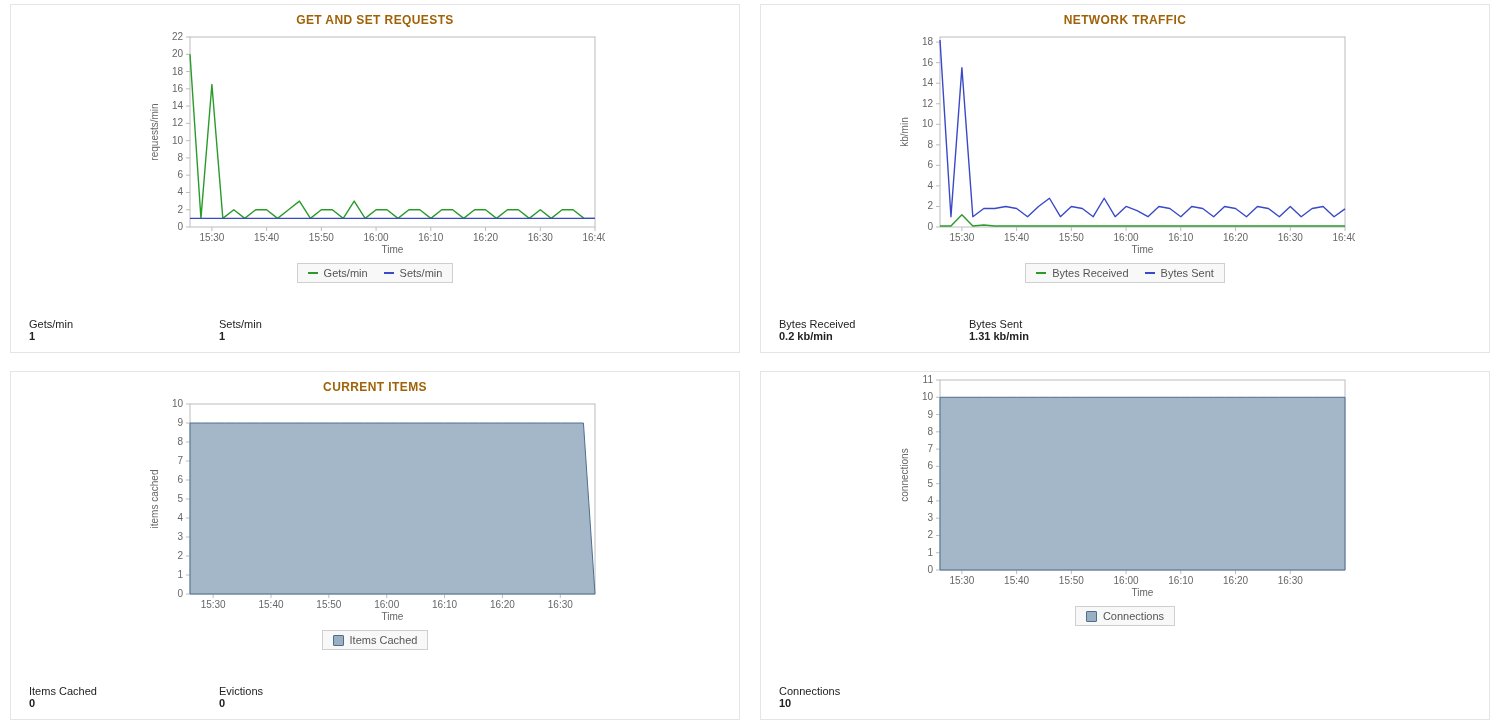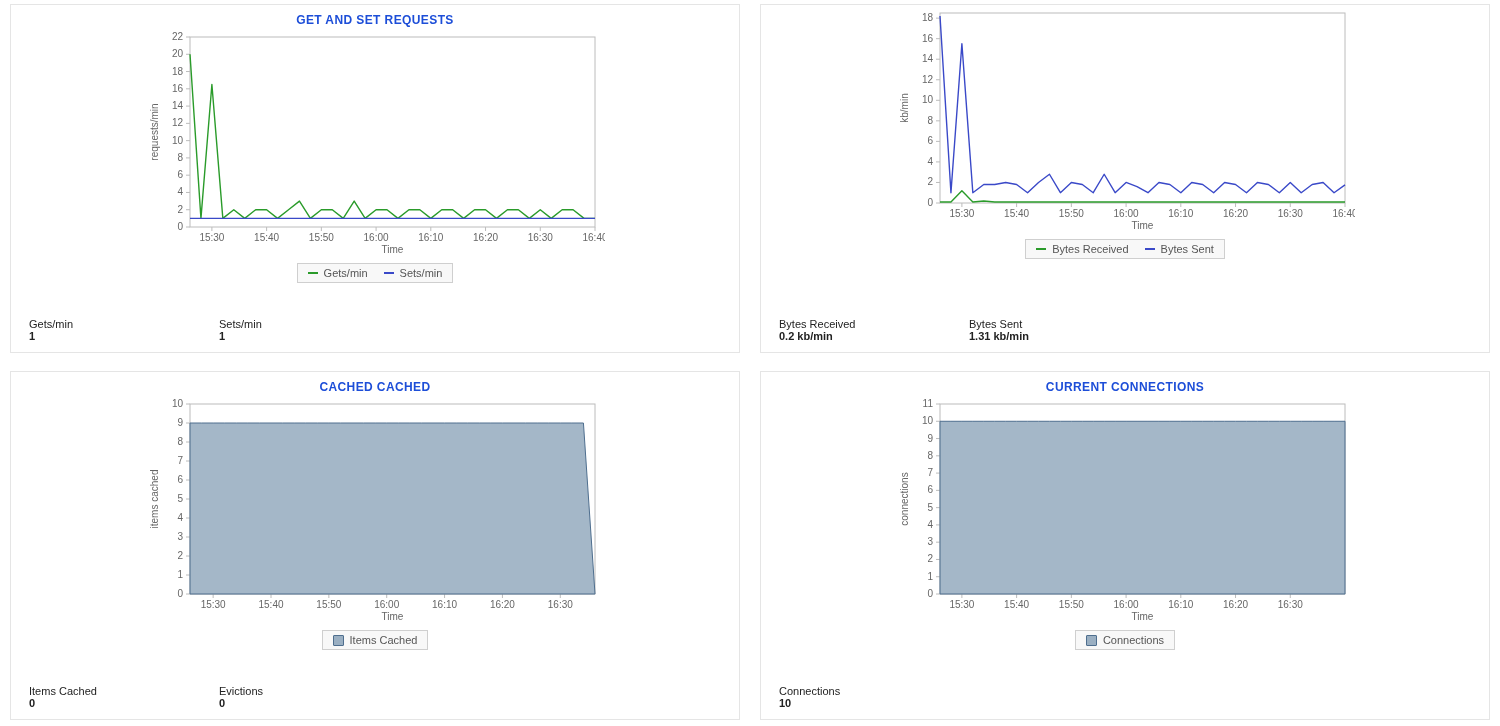--- a/index.html
+++ b/index.html
@@ -25,21 +25,21 @@
     background: #ffffff;
     position: relative;
     display: flex;
     flex-direction: column;
     box-sizing: border-box;
   }
   .panel-title {
     text-align: center;
     font-weight: bold;
     font-size: 12px;
-    color: #1d4ed8;
+    color: #a16207;
     letter-spacing: 0.4px;
     padding: 8px 0 2px;
   }
   .chart-wrap {
     flex: 1 1 auto;
     display: flex;
     flex-direction: column;
     align-items: center;
   }
   .chart-svg {
@@ -179,20 +179,21 @@
         <div class="stat-value">1</div>
       </div>
       <div class="stat">
         <div class="stat-label">Sets/min</div>
         <div class="stat-value">1</div>
       </div>
     </div>
   </div>
 
   <div class="panel">
+    <div class="panel-title">NETWORK TRAFFIC</div>
     <div class="chart-wrap">
       <svg class="chart-svg" id="svg-network" width="460" height="230">
           <rect x="45" y="8" width="405" height="190" class="plot-border"></rect>
           <g class="axis">
             <line x1="41" x2="45" y1="198" y2="198" stroke="#bcbcbc"></line>
             <text x="38" y="201" text-anchor="end">0</text>
             <line x1="41" x2="45" y1="177.45945945945945" y2="177.45945945945945" stroke="#bcbcbc"></line>
             <text x="38" y="180.45945945945945" text-anchor="end">2</text>
             <line x1="41" x2="45" y1="156.9189189189189" y2="156.9189189189189" stroke="#bcbcbc"></line>
             <text x="38" y="159.9189189189189" text-anchor="end">4</text>
@@ -251,21 +252,21 @@
         <div class="stat-value">0.2 kb/min</div>
       </div>
       <div class="stat">
         <div class="stat-label">Bytes Sent</div>
         <div class="stat-value">1.31 kb/min</div>
       </div>
     </div>
   </div>
 
   <div class="panel">
-    <div class="panel-title">CACHED CACHED</div>
+    <div class="panel-title">CURRENT ITEMS</div>
     <div class="chart-wrap">
       <svg class="chart-svg" id="svg-cached" width="460" height="230">
           <rect x="45" y="8" width="405" height="190" class="plot-border"></rect>
           <g class="axis">
             <line x1="41" x2="45" y1="198" y2="198" stroke="#bcbcbc"></line>
             <text x="38" y="201" text-anchor="end">0</text>
             <line x1="41" x2="45" y1="179" y2="179" stroke="#bcbcbc"></line>
             <text x="38" y="182" text-anchor="end">1</text>
             <line x1="41" x2="45" y1="160" y2="160" stroke="#bcbcbc"></line>
             <text x="38" y="163" text-anchor="end">2</text>
@@ -319,21 +320,20 @@
         <div class="stat-value">0</div>
       </div>
       <div class="stat">
         <div class="stat-label">Evictions</div>
         <div class="stat-value">0</div>
       </div>
     </div>
   </div>
 
   <div class="panel">
-    <div class="panel-title">CURRENT CONNECTIONS</div>
     <div class="chart-wrap">
       <svg class="chart-svg" id="svg-connections" width="460" height="230">
           <rect x="45" y="8" width="405" height="190" class="plot-border"></rect>
           <g class="axis">
             <line x1="41" x2="45" y1="198" y2="198" stroke="#bcbcbc"></line>
             <text x="38" y="201" text-anchor="end">0</text>
             <line x1="41" x2="45" y1="180.72727272727272" y2="180.72727272727272" stroke="#bcbcbc"></line>
             <text x="38" y="183.72727272727272" text-anchor="end">1</text>
             <line x1="41" x2="45" y1="163.45454545454544" y2="163.45454545454544" stroke="#bcbcbc"></line>
             <text x="38" y="166.45454545454544" text-anchor="end">2</text>

